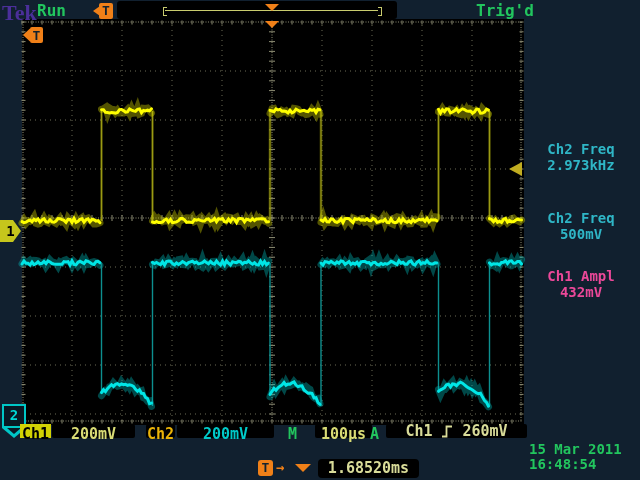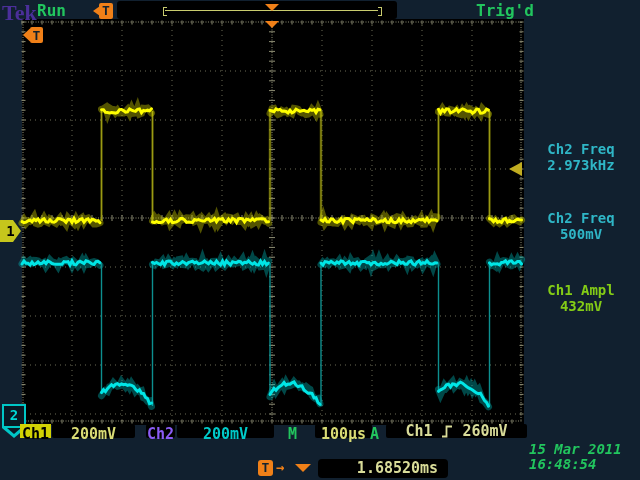--- a/index.html
+++ b/index.html
@@ -40,44 +40,44 @@
   .ch2-chevron{left:2px;top:428px;width:0;height:0;
     border-left:12px solid transparent;border-right:12px solid transparent;
     border-top:10px solid #00c6c6;}
   .ch2-chevron-in{left:7px;top:428px;width:0;height:0;
     border-left:7px solid transparent;border-right:7px solid transparent;
     border-top:6px solid #0a1824;}
   
   .meas{left:524px;width:114px;text-align:center;font-weight:bold;font-size:14px;line-height:16px;}
   .meas.m1{top:141px;color:#2fb6c6;}
   .meas.m2{top:210px;color:#2fb6c6;}
-  .meas.m3{top:282px;color:#84cc16;}
+  .meas.m3{top:268px;color:#ec4899;}
   
   .bbar{top:424px;height:14px;font-size:15px;font-weight:bold;line-height:21px;}
   .badge-ch1{left:20px;width:31px;background:#d2d204;color:#000;text-align:center;}
   .box{background:#000;text-align:center;border-radius:2px;}
   .ch1-scale{left:52px;width:83px;color:#d9dc75;}
-  .ch2-label{left:146px;width:29px;color:#8b5cf6;text-align:center;background:#000;border-radius:2px;}
+  .ch2-label{left:146px;width:29px;color:#eab308;text-align:center;background:#000;border-radius:2px;}
   .ch2-scale{left:177px;width:97px;color:#00caca;}
   .m-label{left:288px;width:14px;}
   .m-scale{left:303px;width:57px;color:#d9dc75;margin-left:12px;}
   .a-label{left:370px;width:13px;}
   .trig-box{left:386px;width:141px;color:#d9dc99;display:flex;align-items:center;justify-content:center;gap:9px;}
   .trig-box span{display:inline-block;}
   
   .trd-t{left:258px;top:460px;width:15px;height:16px;background:#f08018;border-radius:3px;
     color:#13222f;font-weight:bold;font-size:13px;text-align:center;line-height:16px;}
   .trd-arrow{left:276px;top:459px;color:#f08018;font-size:14px;font-weight:bold;}
   .trd-tri{left:295px;top:464px;width:0;height:0;
     border-left:8px solid transparent;border-right:8px solid transparent;
     border-top:8px solid #f08018;}
   .trd-val{left:318px;top:459px;width:101px;height:19px;background:#000;
-    color:#d9dc99;font-size:15px;font-weight:bold;text-align:center;line-height:19px;border-radius:4px;padding-left:29px;}
-  
-  .dt{left:529px;top:442px;width:110px;font-size:14px;font-weight:bold;line-height:15px;font-style:italic;}
+    color:#d9dc99;font-size:15px;font-weight:bold;text-align:center;line-height:19px;border-radius:4px;}
+  
+  .dt{left:529px;top:442px;width:110px;font-size:14px;font-weight:bold;line-height:15px;}
   #display-svg{left:0;top:0;}
 </style>
 </head>
 <body>
 
 <div class="scope">
 
   <div class="abs" id="waveform-display">
       <svg width="640" height="480" viewBox="0 0 640 480" id="display-svg" style="position: absolute;">
         <rect x="22" y="19" width="502" height="406" fill="#000000"></rect>

